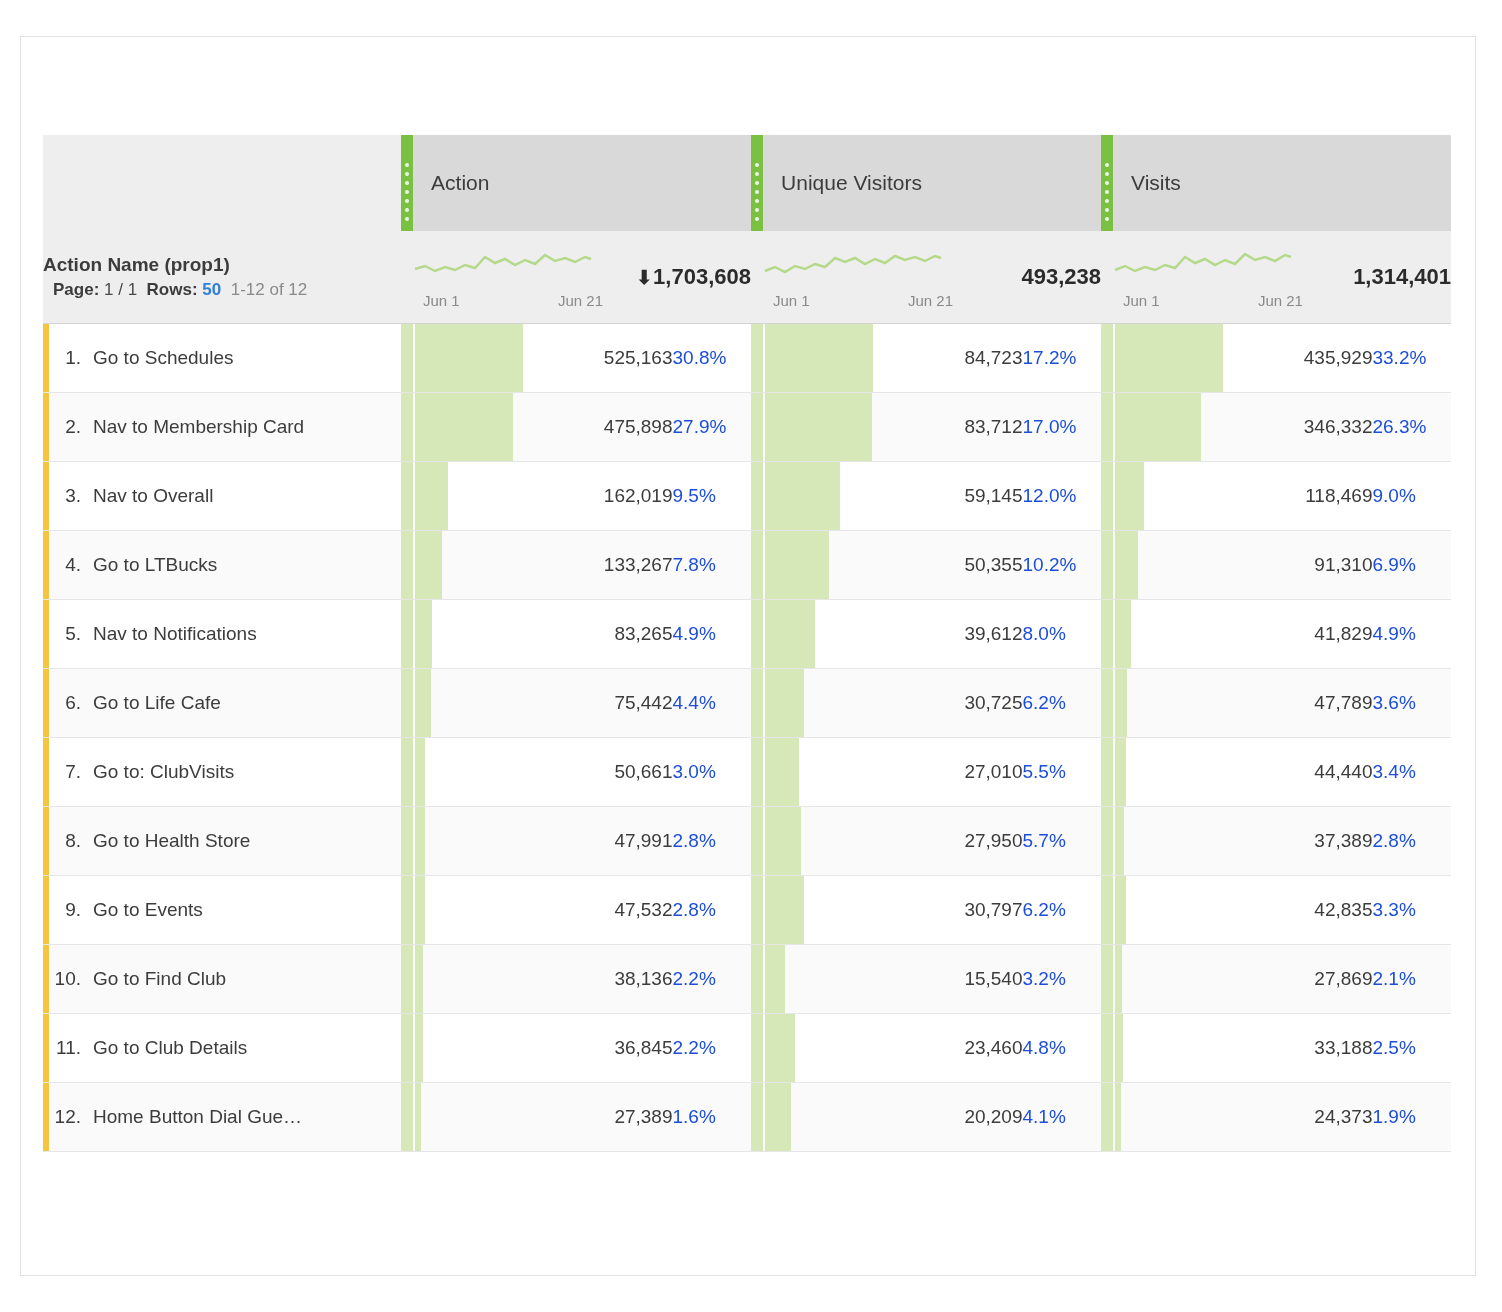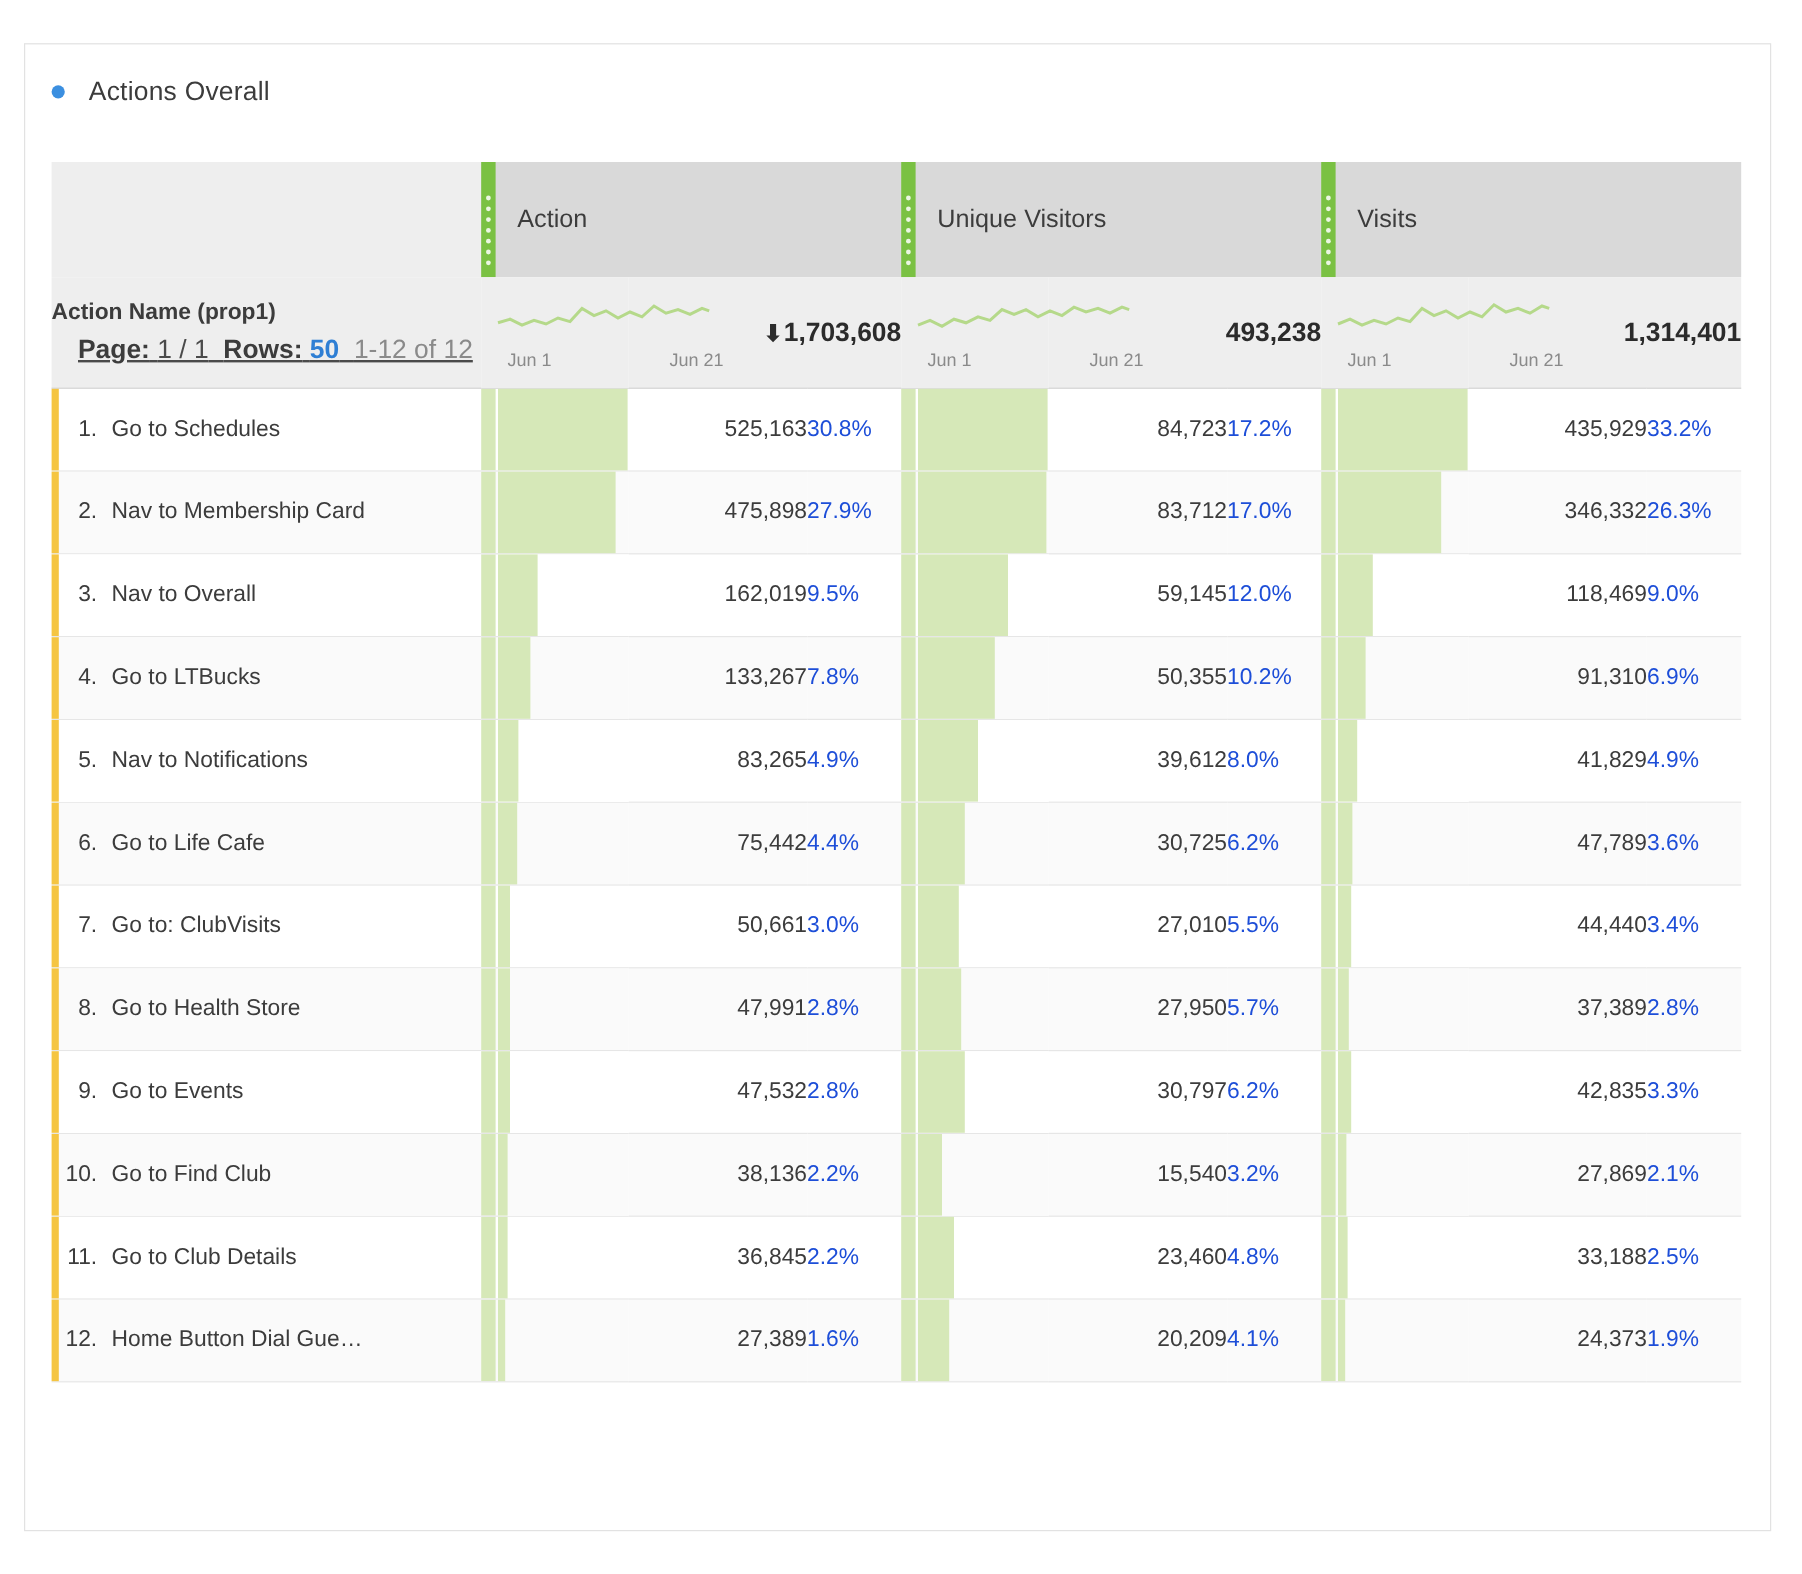--- a/index.html
+++ b/index.html
@@ -105,25 +105,24 @@
     vertical-align: middle;
     border-bottom: 1px solid #d4d4d4;
   }
   .dim-title {
     font-size: 19px;
     font-weight: bold;
     color: #3c3c3c;
     line-height: 1.45;
   }
   .dim-sub {
-    font-size: 22px;
+    font-size: 17px;
     color: #4a4a4a;
-    padding-left: 22px;
+    padding-left: 10px;
     line-height: 1.45;
-    text-decoration: underline;
   }
   .dim-sub b { color: #3c3c3c; }
   .dim-sub .rows-val { color: #2f7fd4; font-weight: bold; }
   .dim-sub .range { color: #8a8a8a; }
 
   .spark-cell { position: relative; }
   .spark-box {
     position: relative;
     width: 180px;
     height: 64px;
@@ -217,24 +216,20 @@
     height: 68px;
     background: #d6e8b8;
   }
 </style>
 </head>
 <body>
 
 <div id="page">
   <div class="panel">
 
-    <div class="panel-header">
-      <span class="bullet-dot"></span>
-      <span class="panel-title">Actions Overall</span>
-    </div>
 
     <div class="table-wrap">
       <table class="freeform">
         <colgroup>
           <col class="c-label">
             <col class="c-grip">
             <col class="c-bar">
             <col class="c-val">
             <col class="c-pct">
           <col class="c-grip">

